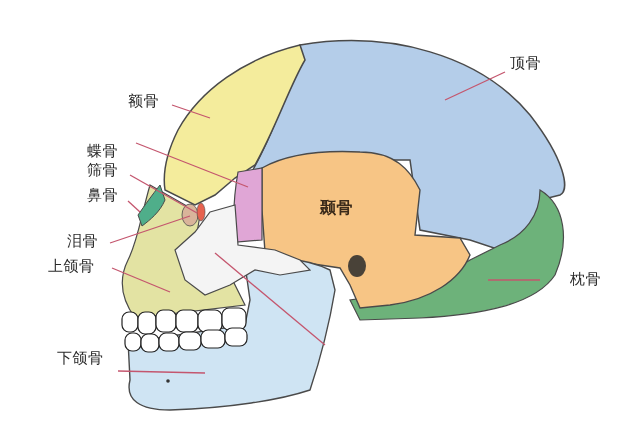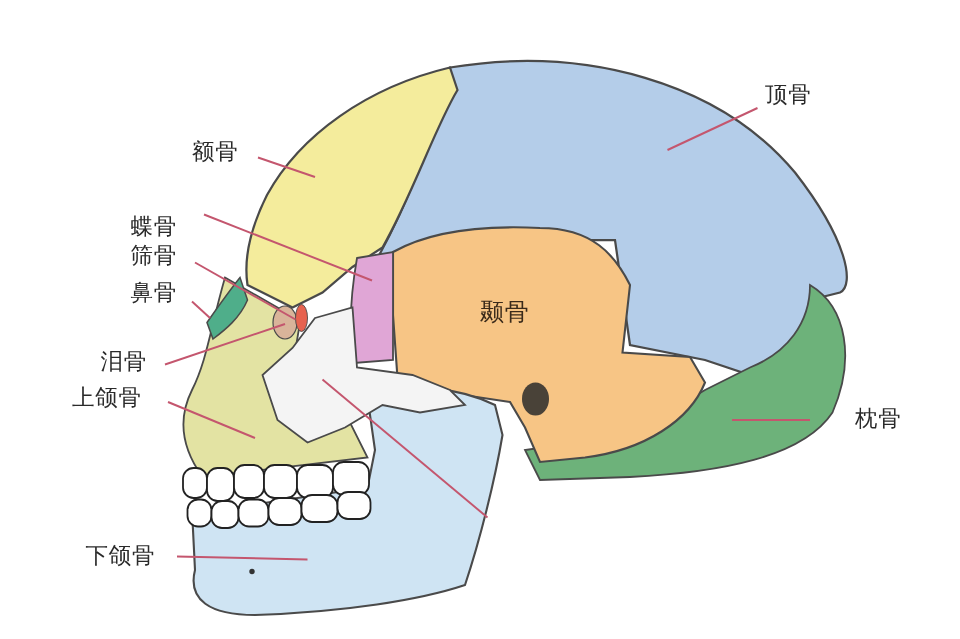--- a/index.html
+++ b/index.html
@@ -1,19 +1,19 @@
 <!DOCTYPE html>
 <html><head>
 <meta charset="utf-8">
 <style>
   html, body { margin: 0; padding: 0; background: #ffffff; }
   body { width: 640px; height: 426px; position: relative; overflow: hidden; font-family: "DejaVu Sans", sans-serif; }
   #diagram { position: absolute; left: 0; top: 0; width: 640px; height: 426px; }
   .label { position: absolute; font-size: 15px; color: #2a2a2a; white-space: nowrap; line-height: 1; letter-spacing: 0.5px; }
-  .label-center { font-size: 16px; font-weight: normal; color: #3a2a1a; }
+  .label-center { font-size: 16px; font-weight: bold; color: #3a2a1a; }
 </style>
 </head>
 <body>
 
 <svg id="diagram" viewBox="0 0 640 426" xmlns="http://www.w3.org/2000/svg">
 
   <path d="M300,45 C390,30 480,55 530,115 C565,160 570,190 560,195 L540,200 C545,225 530,240 500,250 L470,240 L420,230 L410,160 L300,160 L270,165 L250,175 C270,140 290,90 300,45 Z" fill="#b4cde9" stroke="#4a4a4a" stroke-width="1.5"></path>
 
   <path d="M300,45 C245,58 200,90 178,130 C168,150 162,170 165,190 C175,195 185,200 195,205 L215,195 L235,178 L255,165 C275,130 290,85 305,60 Z" fill="#f4ec9c" stroke="#4a4a4a" stroke-width="1.5"></path>
 
@@ -66,16 +66,16 @@
     <line x1="215" y1="253" x2="325" y2="345"></line>
   </g>
 </svg>
 
 <div class="label" style="left:128px;top:94px;">额骨</div>
 <div class="label" style="left:87px;top:144px;">蝶骨</div>
 <div class="label" style="left:87px;top:163px;">筛骨</div>
 <div class="label" style="left:87px;top:188px;">鼻骨</div>
 <div class="label" style="left:67px;top:234px;">泪骨</div>
 <div class="label" style="left:48px;top:259px;font-family:Liberation Serif, serif;">上颌骨</div>
-<div class="label" style="left:57px;top:363px;">下颌骨</div>
+<div class="label" style="left:57px;top:351px;">下颌骨</div>
 <div class="label" style="left:510px;top:56px;">顶骨</div>
 <div class="label label-center" style="left:320px;top:200px;">颞骨</div>
 <div class="label" style="left:545px;top:272px;margin-left:25px;">枕骨</div>
 
 </body></html>

